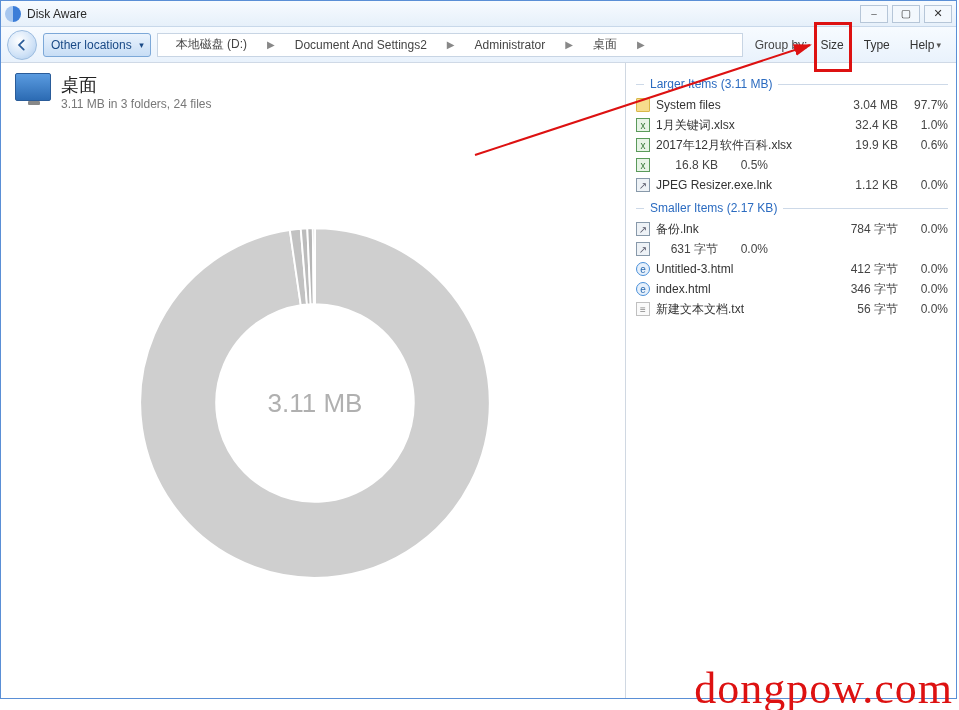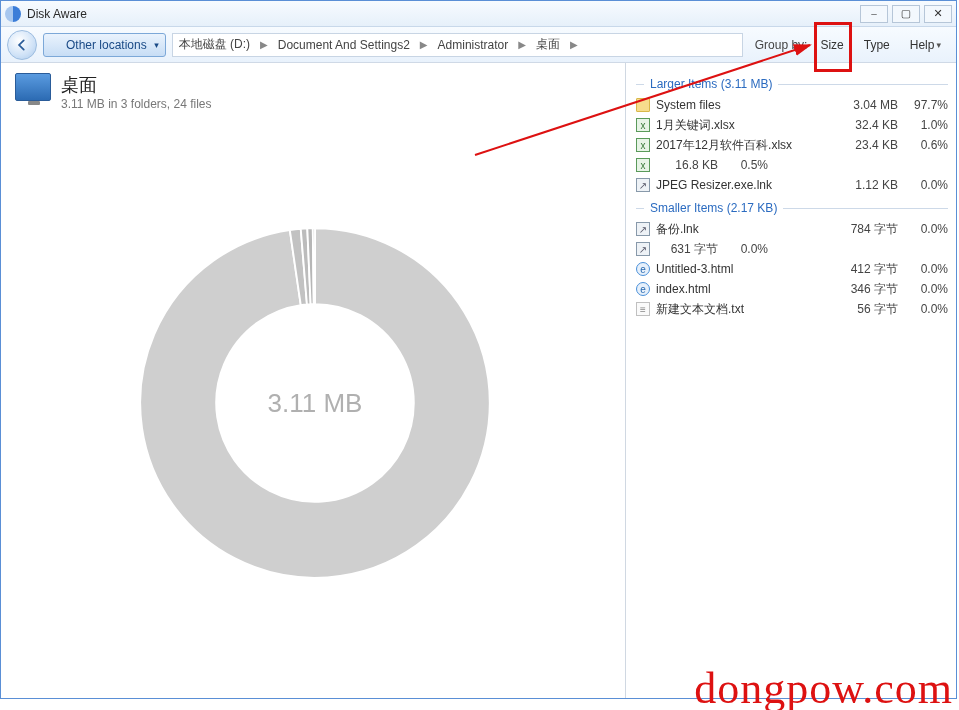--- a/index.html
+++ b/index.html
@@ -6,23 +6,23 @@
 body { font-family: "Segoe UI", "Microsoft YaHei", sans-serif; font-size: 12px; background: #fff; color: #333; width: 959px; height: 710px; position: relative; overflow: hidden; }
 .window { border: 1px solid #5a8fd6; width: 957px; height: 699px; display: flex; flex-direction: column; background: #fff; }
 .titlebar { height: 26px; background: linear-gradient(#f7fbff,#e6f0fa); border-bottom: 1px solid #c8d8ea; display: flex; align-items: center; padding: 0 4px; }
 .titlebar .app-icon { width:16px; height:16px; margin-right:6px; border-radius:50%; background: conic-gradient(#3b7dd8 0 180deg,#a7c7ef 180deg 360deg); display:inline-block;}
 .titlebar .title { flex:1; color:#2a2a2a; font-size:12px;}
 .titlebar .win-controls { display:flex; gap:4px;}
 .titlebar .win-btn { width:28px; height:18px; border:1px solid #b6c6d8; background:#f3f8fd; display:flex; align-items:center; justify-content:center; font-size:11px; cursor:pointer;}
 .toolbar { height:36px; background: linear-gradient(#f7fbff,#e9f2fc); border-bottom:1px solid #cfd9e6; display:flex; align-items:center; padding:0 6px; gap:6px;}
 .nav-back { width:30px; height:30px; border-radius:50%; border:1px solid #9dbde0; background:radial-gradient(circle at 40% 35%,#fff,#cfe2f7 60%,#a9c8ea); display:flex; align-items:center; justify-content:center; cursor:pointer;}
 .nav-back svg { width:14px; height:14px;}
-.location-btn { height:24px; border:1px solid #7ca8d8; background:linear-gradient(#eaf3fd,#c7ddf5); border-radius:3px; padding:0 18px 0 22px; display:flex; align-items:center; color:#1a4a86; font-size:12px; cursor:pointer; position:relative;}
+.location-btn { height:24px; border:1px solid #7ca8d8; background:linear-gradient(#eaf3fd,#c7ddf5); border-radius:3px; padding:0 18px 0 7px; display:flex; align-items:center; color:#1a4a86; font-size:12px; cursor:pointer; position:relative;}
 .location-btn::after { content:"▾"; position:absolute; right:6px; font-size:9px; color:#1a4a86;}
-.breadcrumb { flex:1; height:24px; border:1px solid #c8d5e4; background:#fff; display:flex; align-items:center; padding:0 6px; gap:10px; color:#444; font-size:12px; overflow:hidden;}
+.breadcrumb { flex:1; height:24px; border:1px solid #c8d5e4; background:#fff; display:flex; align-items:center; padding:0 18px; gap:20px; color:#444; font-size:12px; overflow:hidden;}
 .breadcrumb .crumb { cursor:pointer; white-space:nowrap;}
 .breadcrumb .sep { color:#888; font-size:10px;}
 .menu-right { display:flex; align-items:center; gap:2px; margin-left:6px;}
 .menu-item { height:24px; padding:0 8px; display:flex; align-items:center; color:#333; cursor:pointer; border:1px solid transparent;}
 .menu-item.has-arrow::after { content:" ▾"; font-size:9px; color:#555; margin-left:2px;}
 .content { flex:1; display:flex; overflow:hidden;}
 .left-pane { width:625px; border-right:1px solid #d0d8e2; display:flex; flex-direction:column; padding:10px 10px 10px 14px;}
 .folder-header { display:flex; align-items:flex-start; gap:10px; margin-bottom:6px;}
 .monitor-icon { width:36px; height:28px; background:linear-gradient(#5a9be0,#2c6bb3); border:1px solid #2a5c99; border-radius:2px; position:relative;}
 .monitor-icon::after { content:""; position:absolute; bottom:-5px; left:12px; width:12px; height:4px; background:#888; border-radius:1px;}
@@ -128,21 +128,21 @@
         </div>
         <div class="file-row">
           <span class="file-icon fi-xls">x</span>
           <span class="file-name">1月关键词.xlsx</span>
           <span class="file-size">32.4 KB</span>
           <span class="file-pct">1.0%</span>
         </div>
         <div class="file-row">
           <span class="file-icon fi-xls">x</span>
           <span class="file-name">2017年12月软件百科.xlsx</span>
-          <span class="file-size">23.4 KB</span>
+          <span class="file-size">19.9 KB</span>
           <span class="file-pct">0.6%</span>
         </div>
         <div class="file-row">
           <span class="file-icon fi-xls">x</span>
           <span class="file-size">16.8 KB</span>
           <span class="file-pct">0.5%</span>
         </div>
         <div class="file-row">
           <span class="file-icon fi-lnk">↗</span>
           <span class="file-name">JPEG Resizer.exe.lnk</span>

